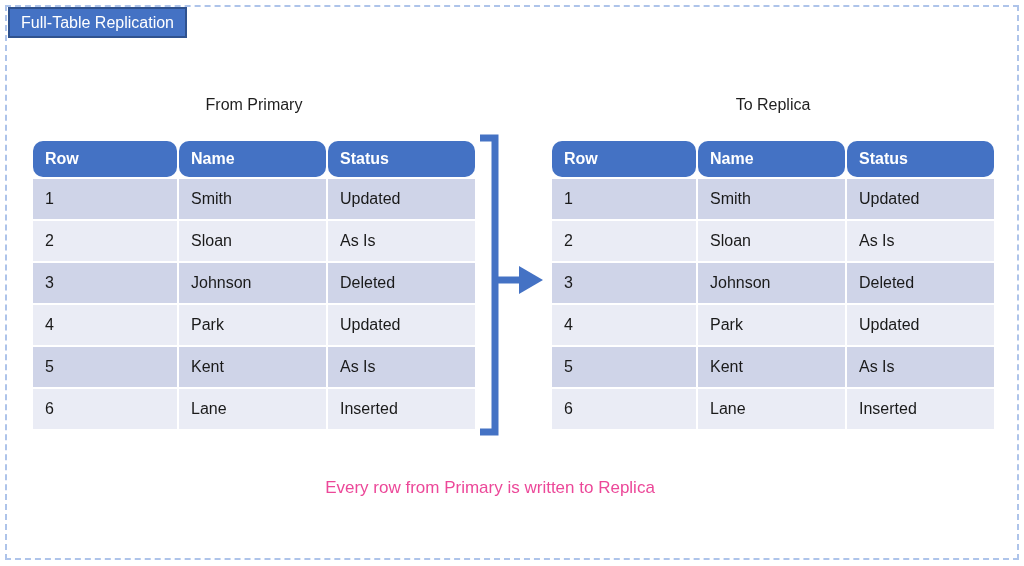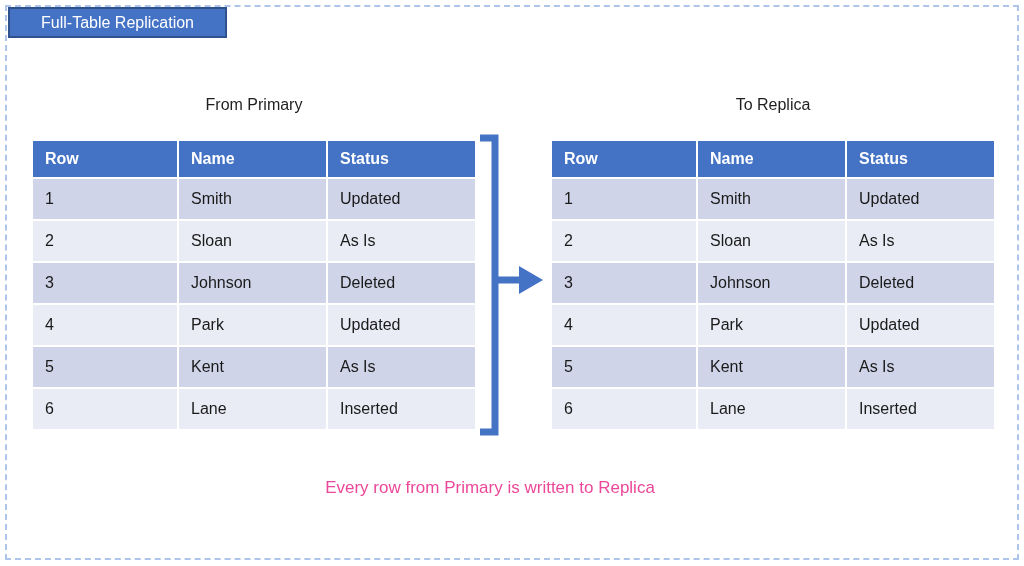--- a/index.html
+++ b/index.html
@@ -15,21 +15,21 @@
   body { font-family: "Liberation Sans", sans-serif; color: var(--text); }
 
   .canvas { position: relative; width: 1024px; height: 566px; background: #ffffff; }
 
   .dashed-frame {
     position: absolute; left: 5px; top: 5px; width: 1014px; height: 555px;
     border: 2px dashed var(--dash);
   }
 
   .title-badge {
-    position: absolute; left: 8px; top: 7px; width: 219px; height: 31px;
+    position: absolute; left: 8px; top: 7px; width: 179px; height: 31px;
     background: var(--accent); border: 2px solid var(--badge-border);
     color: #ffffff; font-size: 16px;
     display: flex; align-items: center; justify-content: center;
   }
 
   .tbl-label {
     position: absolute; top: 96px; width: 446px; height: 22px;
     text-align: center; font-size: 16px; color: #1f1f1f;
   }
   .tbl-label.left  { left: 31px; }
@@ -43,21 +43,21 @@
   }
   table.data-table.left  { left: 31px; }
   table.data-table.right { left: 550px; }
 
   table.data-table col.c1 { width: 144px; }
   table.data-table col.c2 { width: 147px; }
   table.data-table col.c3 { width: 147px; }
 
   table.data-table th {
     background: var(--accent); color: #ffffff; font-weight: bold;
-    height: 36px; text-align: left; padding: 0 0 0 12px; font-size: 16px;
+    height: 36px; text-align: left; padding: 0 0 0 12px; font-size: 16px; border-radius: 10px;
   }
   table.data-table td {
     height: 40px; padding: 0 0 0 12px; color: #1a1a1a;
   }
   table.data-table tbody tr:nth-child(odd)  td { background: var(--row-odd); }
   table.data-table tbody tr:nth-child(even) td { background: var(--row-even); }
 
   .bracket-arrow {
     position: absolute; left: 475px; top: 130px; width: 75px; height: 312px;
   }

